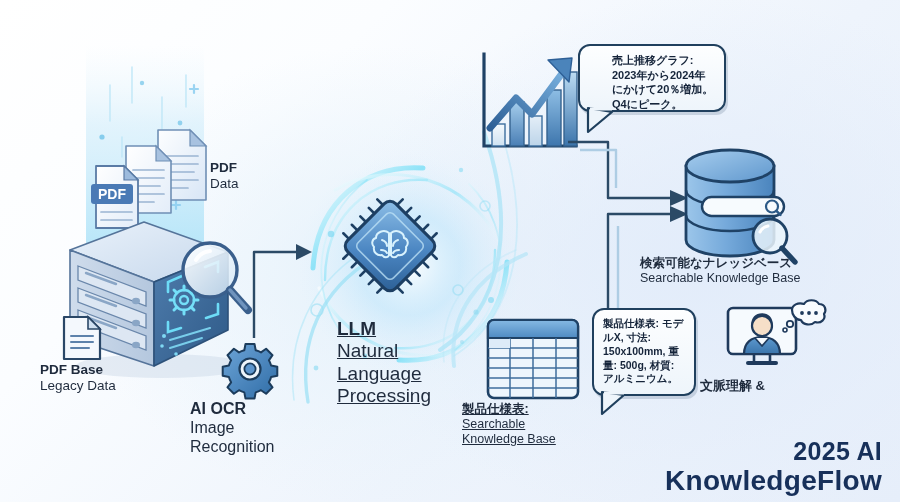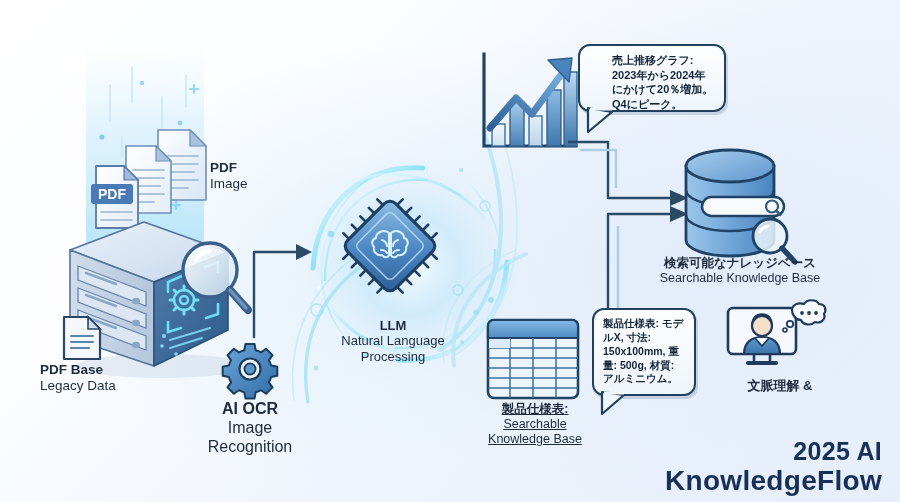--- a/index.html
+++ b/index.html
@@ -9,21 +9,21 @@
     background:#ffffff;
   }
   #stage{
     position:relative;width:900px;height:502px;overflow:hidden;
     background:
       radial-gradient(ellipse 520px 380px at 78% 52%, #e2ecfa 0%, rgba(226,236,250,0) 70%),
       radial-gradient(ellipse 420px 320px at 42% 55%, #e6f2fb 0%, rgba(230,242,251,0) 72%),
       linear-gradient(135deg,#ffffff 0%,#fbfdff 28%,#eef4fc 62%,#e6eefa 100%);
   }
   .abs{position:absolute;}
-  .lbl{position:absolute;color:#1f2b3d;text-align:center;line-height:1.18;}
+  .lbl{position:absolute;color:#1f2b3d;text-align:left;line-height:1.18;}
   .lbl b{display:block;font-weight:bold;}
   .lbl i{display:block;font-style:normal;font-weight:normal;}
   .bubble{
     position:absolute;background:linear-gradient(180deg,#fdfeff 0%,#eef5fb 100%);
     border:2.2px solid #20405e;border-radius:12px;
     color:#15243a;font-weight:bold;line-height:1.32;
     box-shadow:2px 3px 0 rgba(31,61,94,.17);
     padding:7px 9px;box-sizing:border-box;
   }
   .title{
@@ -178,21 +178,21 @@
       <text x="28" y="73" font-family="Liberation Sans, sans-serif" font-size="14" font-weight="bold" fill="#ffffff" text-anchor="middle">PDF</text>
       <g stroke="#9ab4d2" stroke-width="1.7" stroke-linecap="round">
         <line x1="17" y1="86" x2="48" y2="86"></line>
           <line x1="17" y1="94" x2="48" y2="94"></line>
       </g>
     </g>
   </svg>
 
   <div class="lbl" style="left:210px;top:160px;width:70px;text-align:left;font-size:13.5px;">
     <b>PDF</b>
-    <i>Image</i>
+    <i>Data</i>
   </div>
 
   <svg class="abs" style="left:58px;top:218px;" width="200" height="160" viewBox="0 0 200 160">
     <defs>
       <linearGradient id="srvFront" x1="0" y1="0" x2="1" y2="0">
         <stop offset="0%" stop-color="#cfdcec"></stop>
           <stop offset="100%" stop-color="#b4c7de"></stop>
       </linearGradient>
       <linearGradient id="srvSide" x1="0" y1="0" x2="1" y2="1">
         <stop offset="0%" stop-color="#4f7dad"></stop>
@@ -352,21 +352,21 @@
         <path d="M1,-13 c5,-4 13,-1 13,5 c4,1 5,6 2,9 c1,5 -3,9 -8,8 c-2,3 -6,3 -7,0 z"></path>
         <line x1="0" y1="-12" x2="0" y2="9"></line>
         <path d="M-8,-6 c3,1 5,3 5,6"></path>
           <path d="M8,-6 c-3,1 -5,3 -5,6"></path>
         <path d="M-9,4 c3,0 5,1 6,3"></path>
           <path d="M9,4 c-3,0 -5,1 -6,3"></path>
       </g>
     </g>
   </svg>
 
-  <div class="lbl" style="left:328px;top:318px;width:130px;font-size:13px;">
+  <div class="lbl" style="left:337px;top:318px;width:130px;font-size:19px;text-decoration:underline;">
     <b>LLM</b>
     <i>Natural Language</i>
     <i>Processing</i>
   </div>
 
   <svg class="abs" style="left:250px;top:230px;" width="75" height="110" viewBox="0 0 75 110">
     <path d="M4,108 L4,22 L48,22" fill="none" stroke="#2b4a66" stroke-width="2.4" stroke-linejoin="round"></path>
     <path d="M46,14 L62,22 L46,30 Z" fill="#2b4a66"></path>
   </svg>
 

